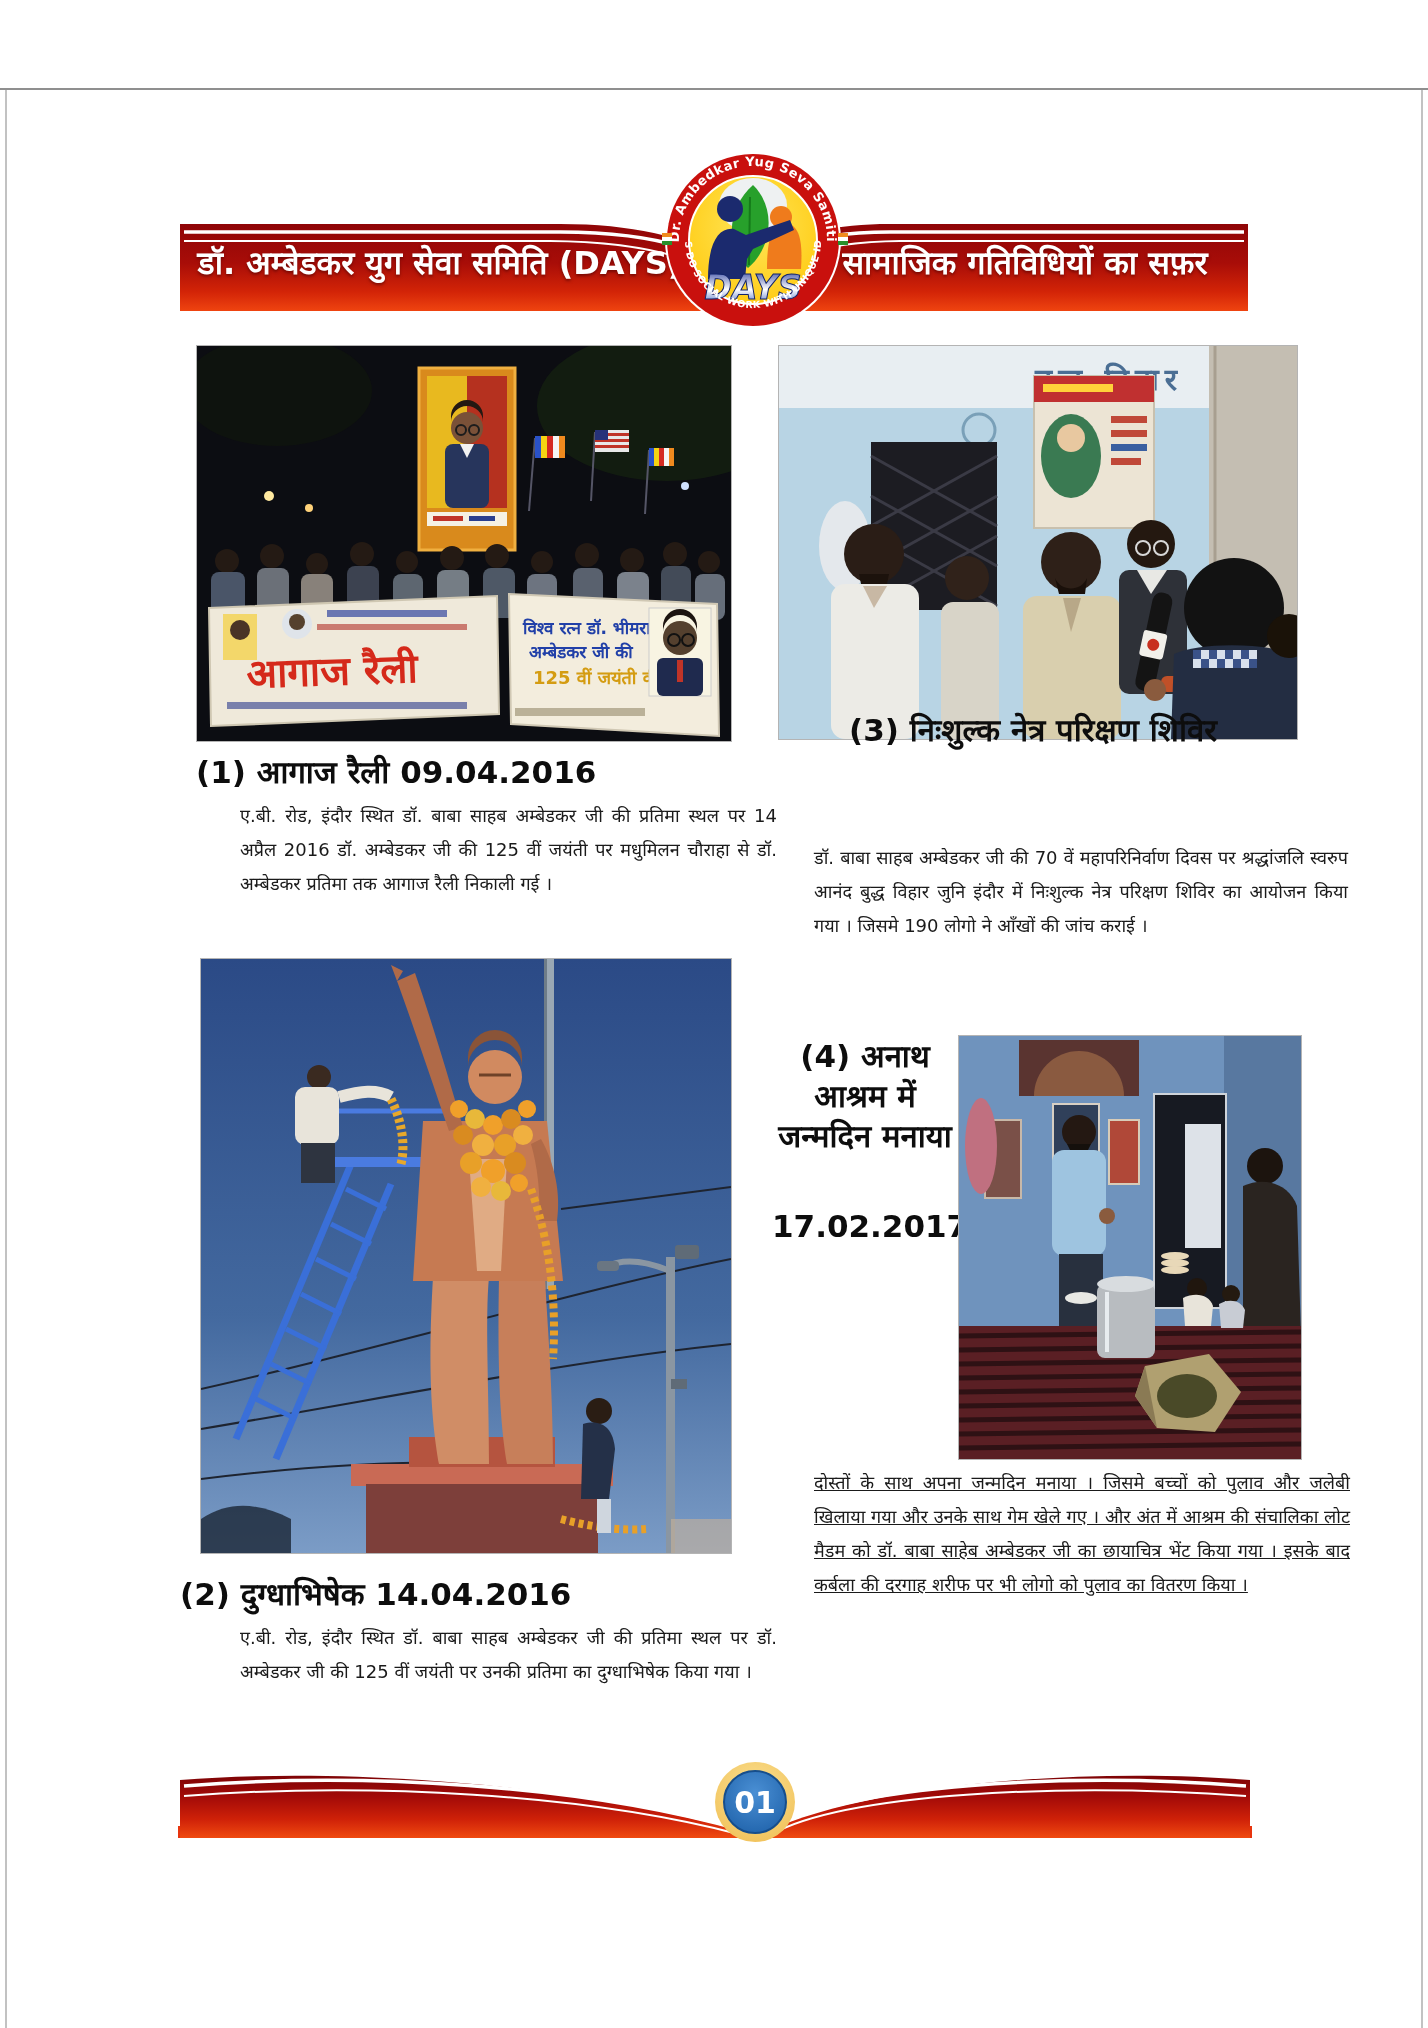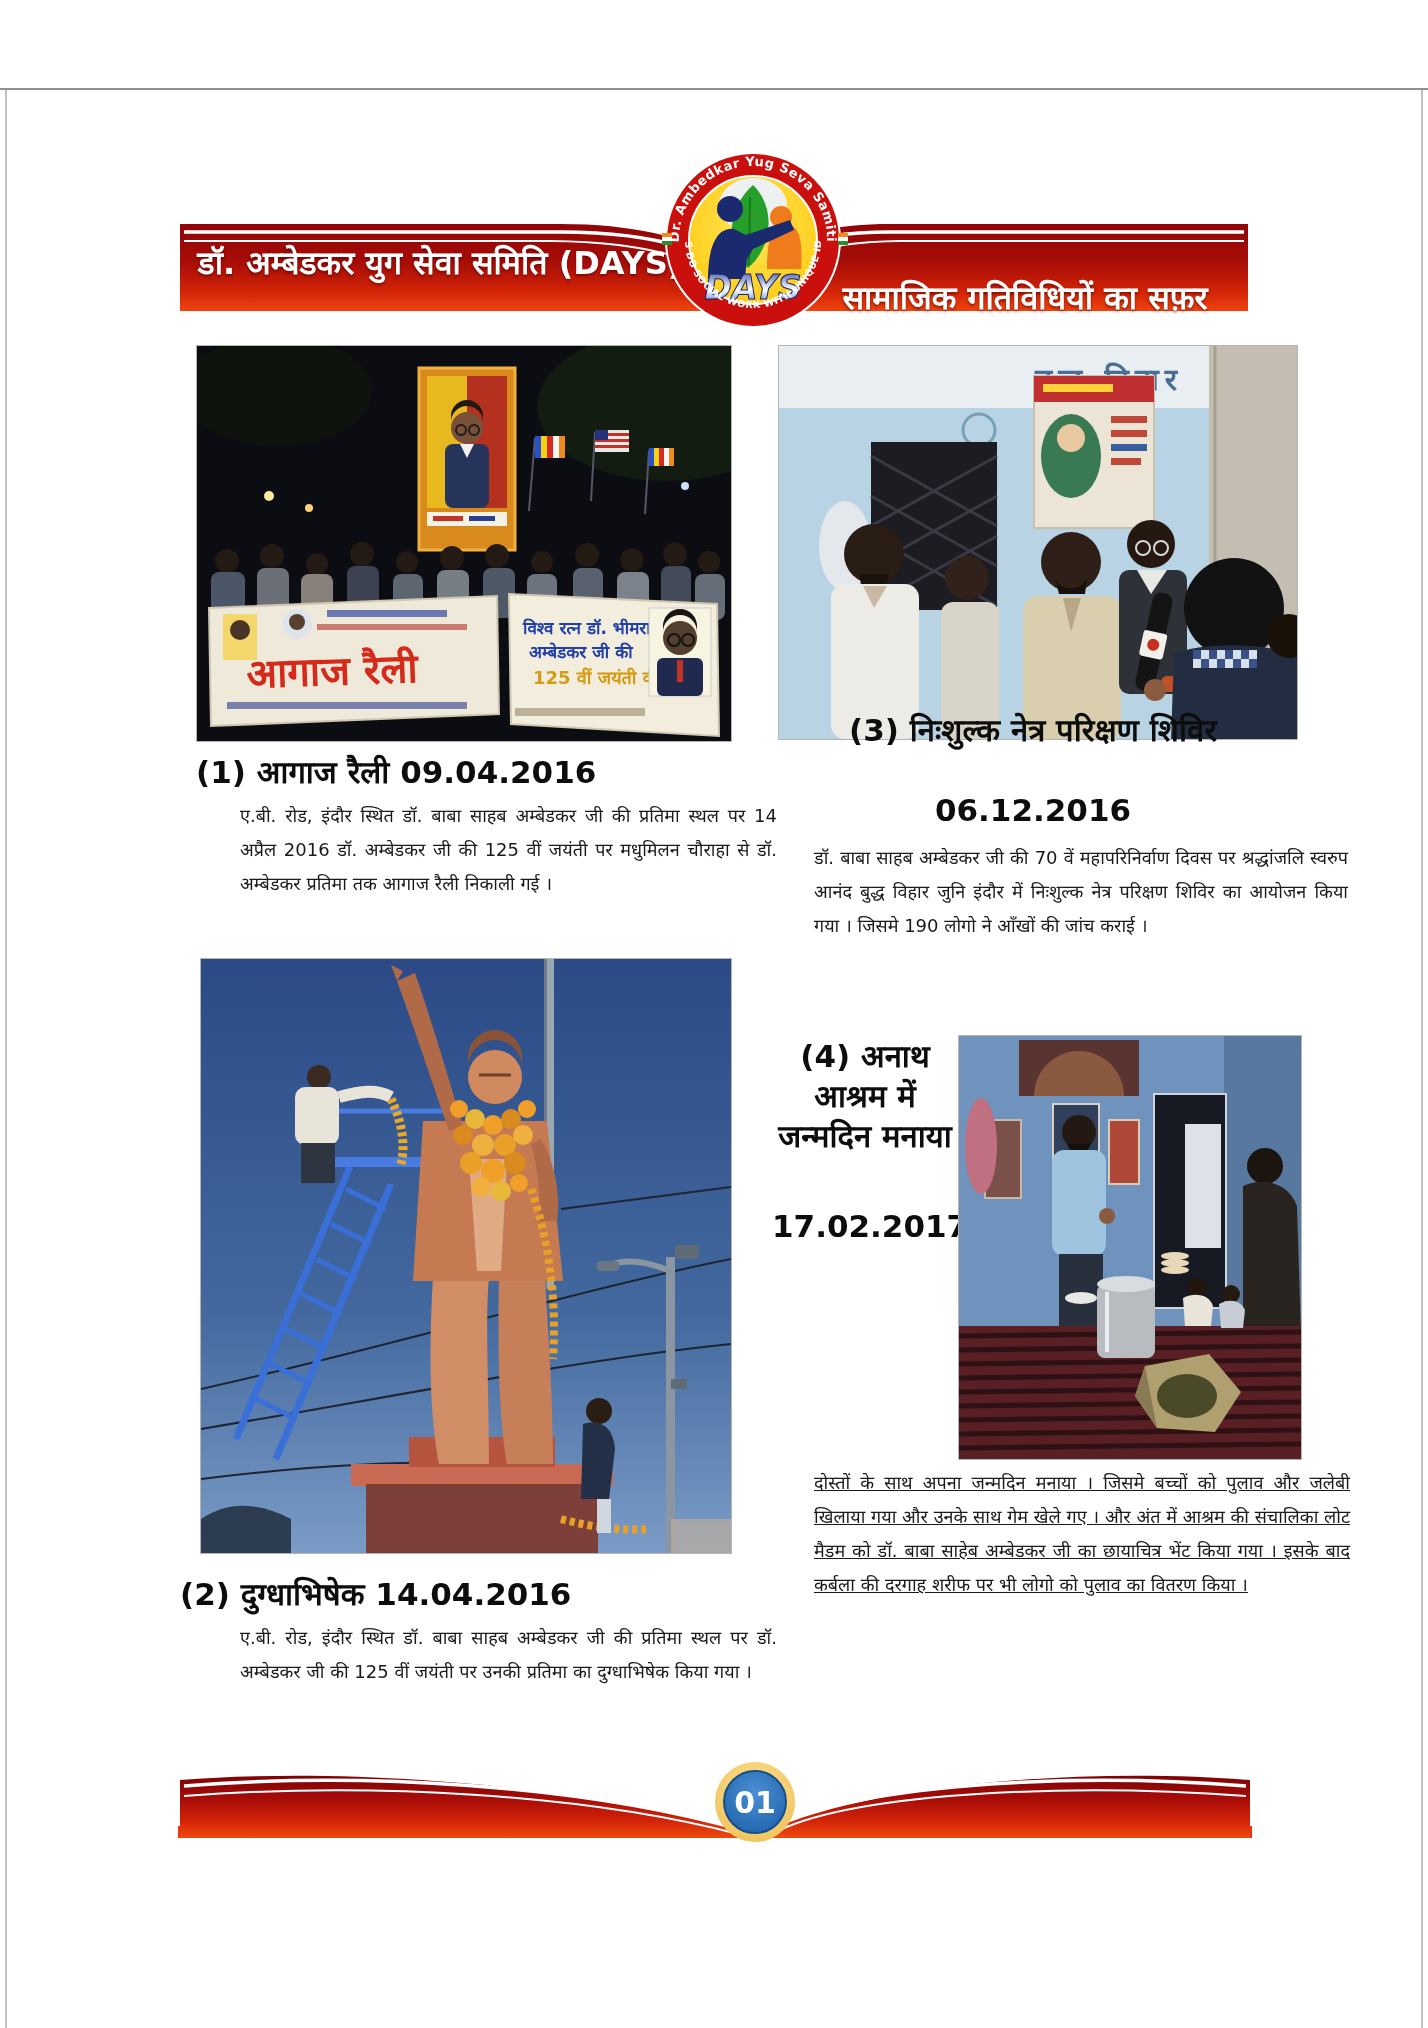--- a/index.html
+++ b/index.html
@@ -45,21 +45,21 @@
     <path d="M180,104 L560,104 C650,104 706,124 744,150 C762,163 768,178 772,191 L180,191 Z" fill="url(#hgrad)"></path>
     <path d="M184,112 L560,112 C662,112 722,134 760,170" fill="none" stroke="#ffffff" stroke-width="3.5"></path>
     <path d="M184,121 L550,121 C657,122 717,144 752,177" fill="none" stroke="#ffffff" stroke-width="2"></path>
 
     <path d="M1248,104 L890,104 C806,104 752,128 712,158 C699,169 691,181 687,191 L1248,191 Z" fill="url(#hgrad)"></path>
     <path d="M1244,112 L890,112 C800,112 746,136 706,172" fill="none" stroke="#ffffff" stroke-width="3.5"></path>
     <path d="M1244,121 L900,121 C810,122 752,146 716,178" fill="none" stroke="#ffffff" stroke-width="2"></path>
   </svg>
 
   <div class="abs band-title" style="left:180px;top:240px;width:520px;">डॉ. अम्बेडकर युग सेवा समिति (DAYS)</div>
-  <div class="abs band-title" style="left:790px;top:240px;width:470px;margin-top:35px;">सामाजिक गतिविधियों का सफ़र</div>
+  <div class="abs band-title" style="left:790px;top:240px;width:470px;">सामाजिक गतिविधियों का सफ़र</div>
 
   <svg class="abs" style="left:660px;top:147px;" width="190" height="190" viewBox="0 0 190 190">
     <defs>
       <radialGradient id="ygrad" cx="0.5" cy="0.4" r="0.8">
         <stop offset="0" stop-color="#ffe65a"></stop>
           <stop offset="1" stop-color="#ffc400"></stop>
       </radialGradient>
       <linearGradient id="dg" x1="0" y1="0" x2="0" y2="1">
         <stop offset="0" stop-color="#2b3f9e"></stop>
           <stop offset="0.55" stop-color="#ffffff"></stop>
@@ -384,21 +384,20 @@
         </g>
       </g>
       <circle cx="510" cy="290" r="22" fill="#1a1208"></circle>
     </g>
   </svg>
 
   <div class="abs sec-head-center" style="left:770px;top:708px;width:526px;">
     <span>(3)</span>
     <span>निःशुल्क नेत्र परिक्षण शिविर</span>
   </div>
-  <div class="abs sec-head-center" style="left:770px;top:792px;width:526px;">06.12.2016</div>
   <div class="abs body-txt" style="left:770px;top:841px;width:534px;">डॉ. बाबा साहब अम्बेडकर जी की 70 वें महापरिनिर्वाण दिवस पर श्रद्धांजलि स्वरुप आनंद बुद्ध विहार जुनि इंदौर में निःशुल्क नेत्र परिक्षण शिविर का आयोजन किया गया । जिसमे 190 लोगो ने आँखों की जांच कराई ।</div>
 
   <div class="abs sec-head-center" style="left:772px;top:1036px;width:186px;line-height:40px;white-space:normal;">
     <span>(4)</span>
     <span>अनाथ आश्रम में जन्मदिन मनाया</span>
   </div>
   <div class="abs sec-head" style="left:772px;top:1208px;width:186px;text-align:center;">17.02.2017</div>
 
   <svg class="abs photo" style="left:958px;top:1035px;" width="342" height="423" viewBox="0 0 342 423">
     <rect width="342" height="423" fill="#6f93bd"></rect>

